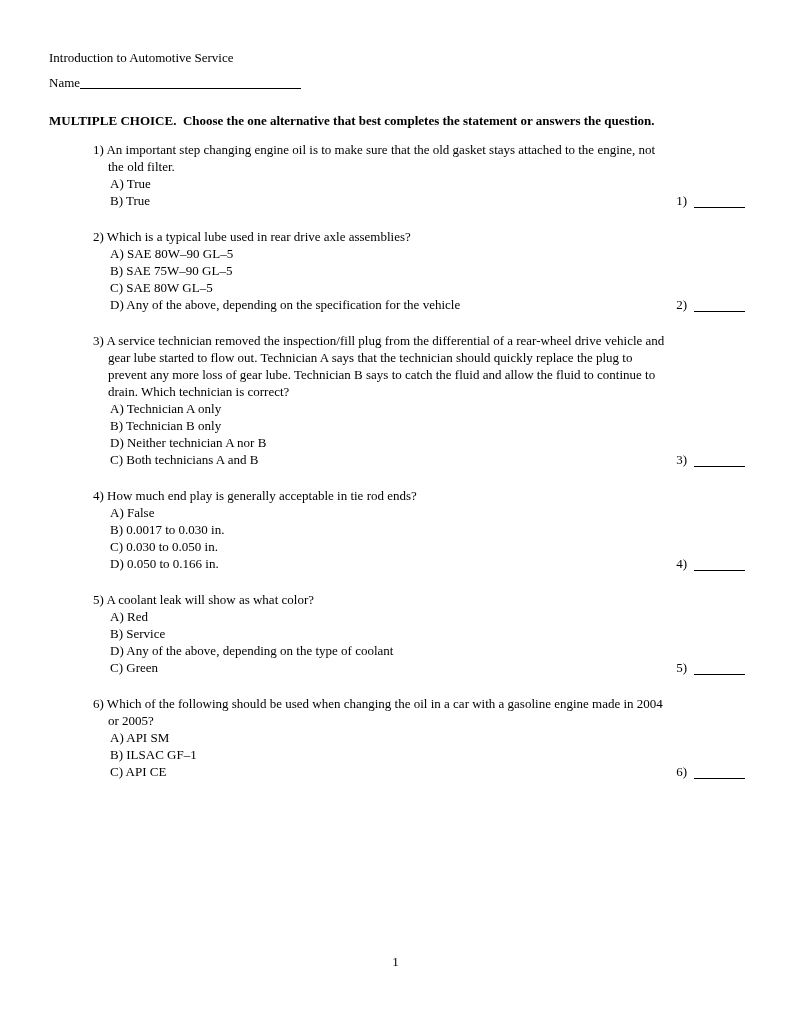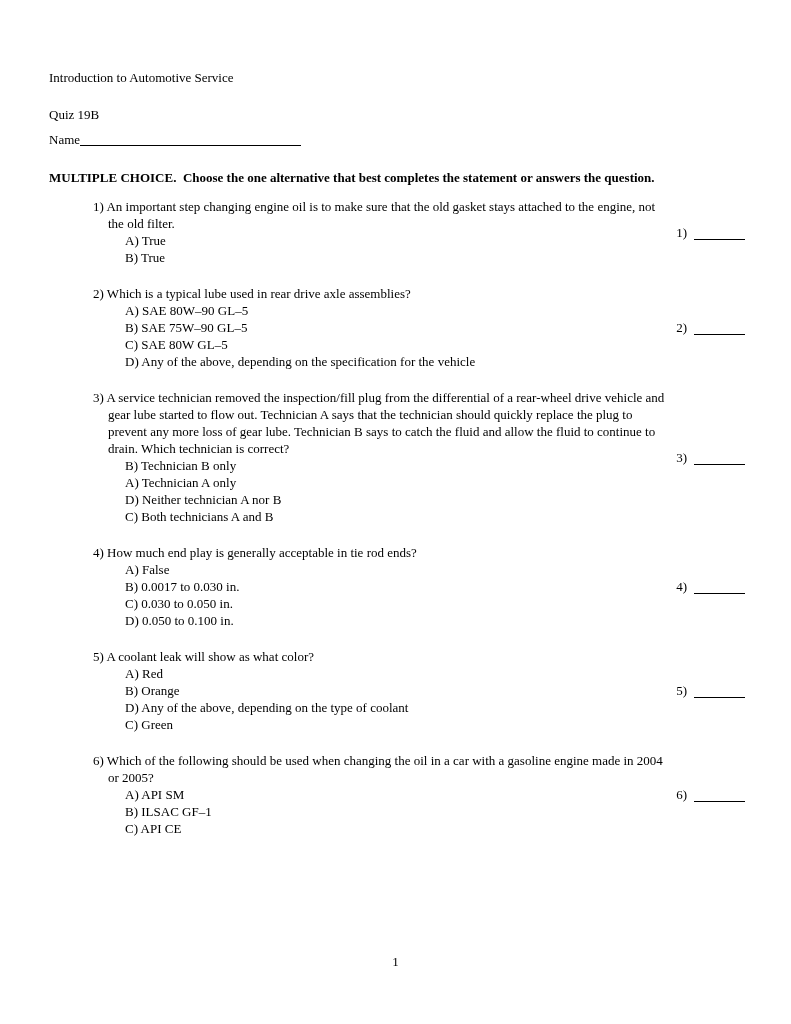--- a/index.html
+++ b/index.html
@@ -13,45 +13,45 @@
     line-height: 17px;
     color: #000000;
     overflow: hidden;
   }
   .page {
     position: absolute;
     inset: 0;
     padding: 49px 46px 0 49px;
     background: #ffffff;
   }
-  .hdr-line { line-height: 17px; margin-top: 20px; }
+  .hdr-line { line-height: 17px; }
   .name-row { margin-top: 8px; line-height: 17px; }
   .name-line {
     display: inline-block;
     width: 221px;
     height: 12px;
     border-bottom: 1.4px solid #000;
     vertical-align: -2px;
   }
   .instructions {
     margin-top: 21px;
     font-weight: bold;
     white-space: pre-wrap;
   }
   .questions { margin-top: 12px; }
   .question {
     display: flex;
-    align-items: center;
+    align-items: flex-end;
     padding-left: 44px;
     margin-bottom: 19px;
   }
   .q-main { width: 578px; }
   .q-head { padding-left: 15px; text-indent: -15px; }
   .q-num { }
-  .choices { margin-left: 32px; list-style: none; }
+  .choices { margin-left: 17px; list-style: none; }
   .choices li { line-height: 17px; }
   .q-answer {
     margin-left: auto;
     white-space: nowrap;
     flex-shrink: 0;
   }
   .ans-line {
     display: inline-block;
     width: 51px;
     height: 10px;
@@ -66,21 +66,20 @@
     right: 0;
     text-align: center;
   }
 </style>
 </head>
 <body>
 
 <div class="page">
 
   <div class="hdr-line">Introduction to Automotive Service</div>
-  <div class="hdr-line">Quiz 19B</div>
 
   <div class="name-row">
     <span>Name</span><span class="name-line"></span>
   </div>
 
   <div class="instructions">MULTIPLE CHOICE.  Choose the one alternative that best completes the statement or answers the question.</div>
 
   <div class="questions">
 
     <div class="question">
@@ -117,58 +116,58 @@
       </div>
     </div>
 
     <div class="question">
       <div class="q-main">
         <div class="q-head">
           <span class="q-num">3)</span>
           <span>A service technician removed the inspection/fill plug from the differential of a rear-wheel drive vehicle and gear lube started to flow out. Technician A says that the technician should quickly replace the plug to prevent any more loss of gear lube. Technician B says to catch the fluid and allow the fluid to continue to drain. Which technician is correct?</span>
         </div>
         <ul class="choices">
+          <li>A) Technician A only</li>
           <li>B) Technician B only</li>
-          <li>A) Technician A only</li>
           <li>D) Neither technician A nor B</li>
           <li>C) Both technicians A and B</li>
         </ul>
       </div>
       <div class="q-answer">
         <span>3)</span><span class="ans-line"></span>
       </div>
     </div>
 
     <div class="question">
       <div class="q-main">
         <div class="q-head">
           <span class="q-num">4)</span>
           <span>How much end play is generally acceptable in tie rod ends?</span>
         </div>
         <ul class="choices">
           <li>A) False</li>
           <li>B) 0.0017 to 0.030 in.</li>
           <li>C) 0.030 to 0.050 in.</li>
-          <li>D) 0.050 to 0.100 in.</li>
+          <li>D) 0.050 to 0.166 in.</li>
         </ul>
       </div>
       <div class="q-answer">
         <span>4)</span><span class="ans-line"></span>
       </div>
     </div>
 
     <div class="question">
       <div class="q-main">
         <div class="q-head">
           <span class="q-num">5)</span>
           <span>A coolant leak will show as what color?</span>
         </div>
         <ul class="choices">
           <li>A) Red</li>
-          <li>B) Orange</li>
+          <li>B) Service</li>
           <li>D) Any of the above, depending on the type of coolant</li>
           <li>C) Green</li>
         </ul>
       </div>
       <div class="q-answer">
         <span>5)</span><span class="ans-line"></span>
       </div>
     </div>
 
     <div class="question">

